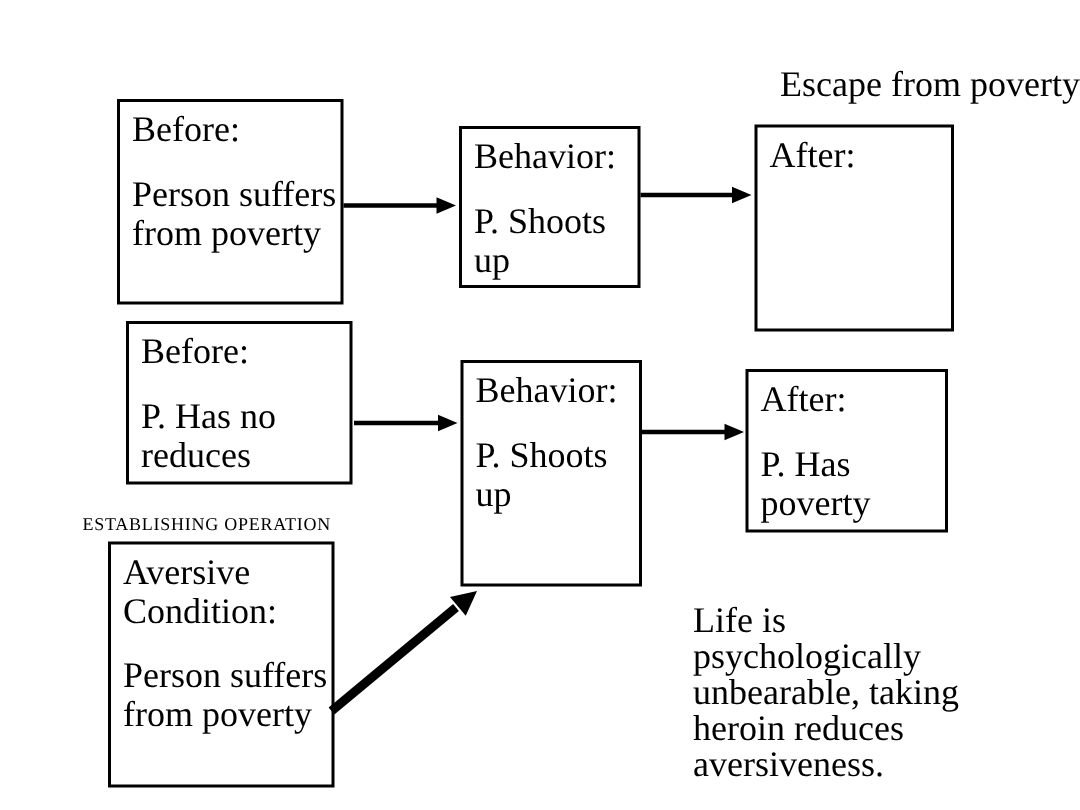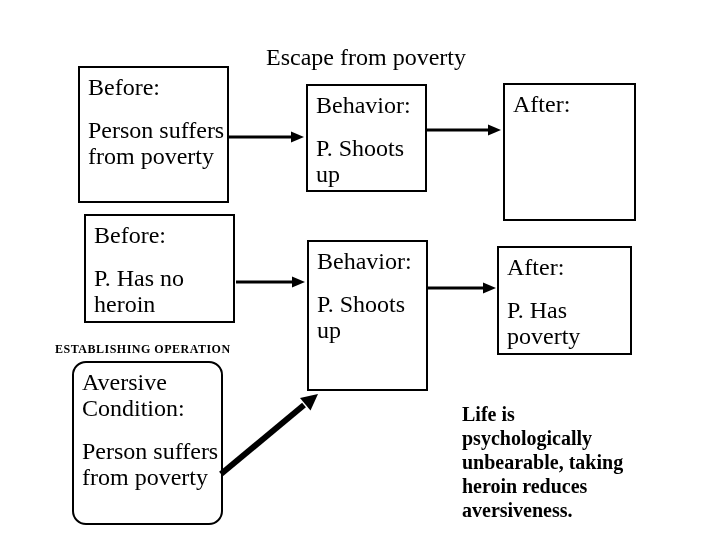--- a/index.html
+++ b/index.html
@@ -14,21 +14,21 @@
     background: #ffffff;
     overflow: hidden;
     font-family: "Liberation Serif", "DejaVu Serif", serif;
     color: #000000;
   }
   .title {
     position: absolute;
     left: 0;
     right: 0;
     top: 44px;
-    text-align: center;
+    text-align: right;
     font-size: 24px;
     line-height: 26px;
     white-space: pre-line;
     padding-left: 12px;
   }
   .node {
     position: absolute;
     box-sizing: border-box;
     border: 2px solid #000000;
     background: #ffffff;
@@ -43,38 +43,38 @@
   .node .b {
     margin: 17px 0 0 0;
     white-space: pre-line;
   }
   #box-before-poverty  { left: 78px;  top: 66px;  width: 151px; height: 137px; }
   #box-behavior-top    { left: 306px; top: 84px;  width: 121px; height: 108px; }
   #box-after-poverty   { left: 503px; top: 83px;  width: 133px; height: 138px; }
   #box-before-heroin   { left: 84px;  top: 214px; width: 151px; height: 109px; }
   #box-behavior-bottom { left: 307px; top: 240px; width: 121px; height: 151px; }
   #box-after-heroin    { left: 497px; top: 246px; width: 135px; height: 109px; }
-  #box-aversive        { left: 72px;  top: 361px; width: 151px; height: 164px; border-radius: 14px; }
+  #box-aversive        { left: 72px;  top: 361px; width: 151px; height: 164px; }
   .eo-label {
     position: absolute;
     left: 55px;
     top: 343px;
     font-size: 12px;
     line-height: 13px;
-    font-weight: bold;
+    font-weight: normal;
     letter-spacing: 0.5px;
     white-space: pre;
   }
   .note {
     position: absolute;
     left: 462px;
     top: 402px;
-    font-size: 20px;
+    font-size: 24px;
     line-height: 24px;
-    font-weight: bold;
+    font-weight: normal;
     white-space: pre-line;
   }
   #arrows {
     position: absolute;
     left: 0;
     top: 0;
     pointer-events: none;
   }
 </style>
 </head>
@@ -96,21 +96,21 @@
 up</p>
   </div>
 
   <div class="node" id="box-after-poverty">
     <p class="h">After:</p>
   </div>
 
   <div class="node" id="box-before-heroin">
     <p class="h">Before:</p>
     <p class="b">P. Has no
-heroin</p>
+reduces</p>
   </div>
 
   <div class="node" id="box-behavior-bottom">
     <p class="h">Behavior:</p>
     <p class="b">P. Shoots
 up</p>
   </div>
 
   <div class="node" id="box-after-heroin">
     <p class="h">After:</p>

